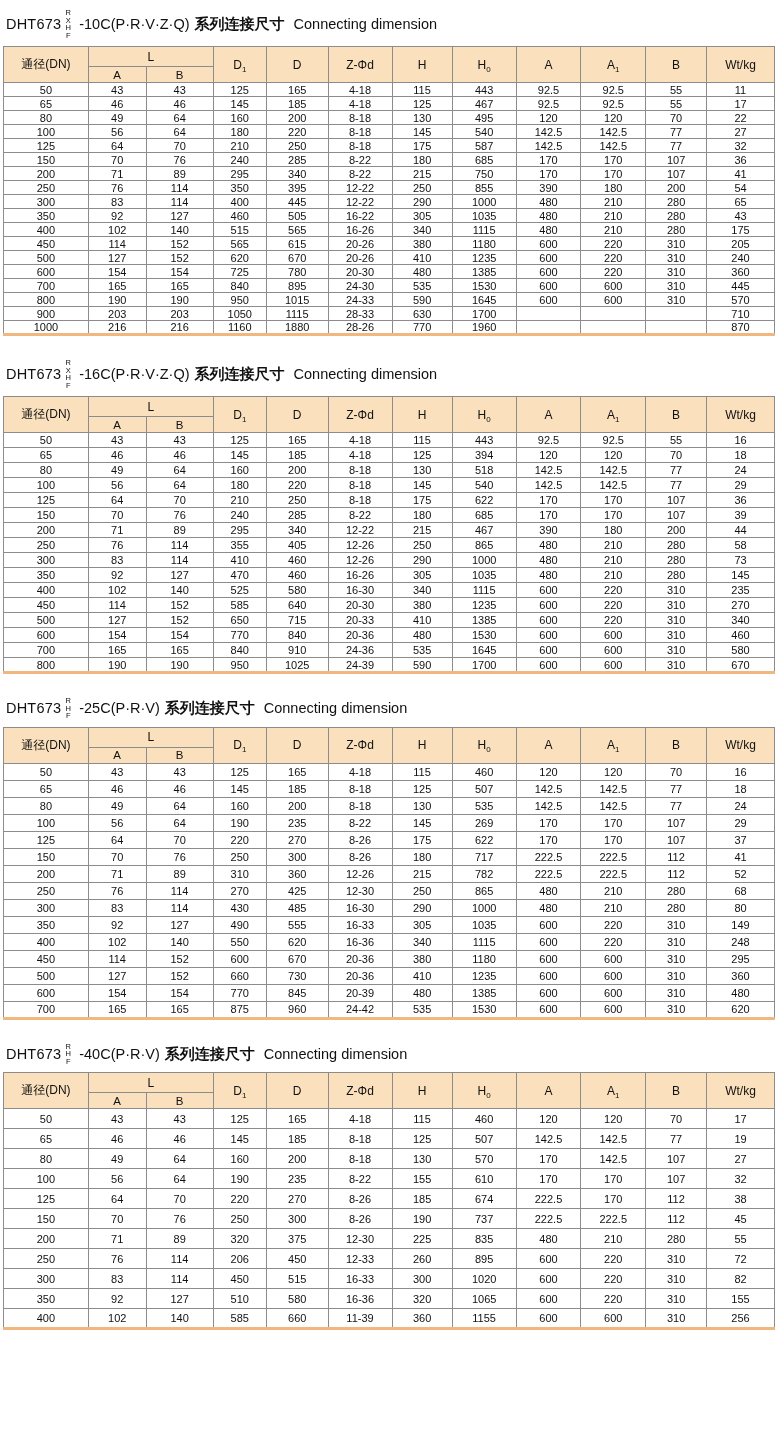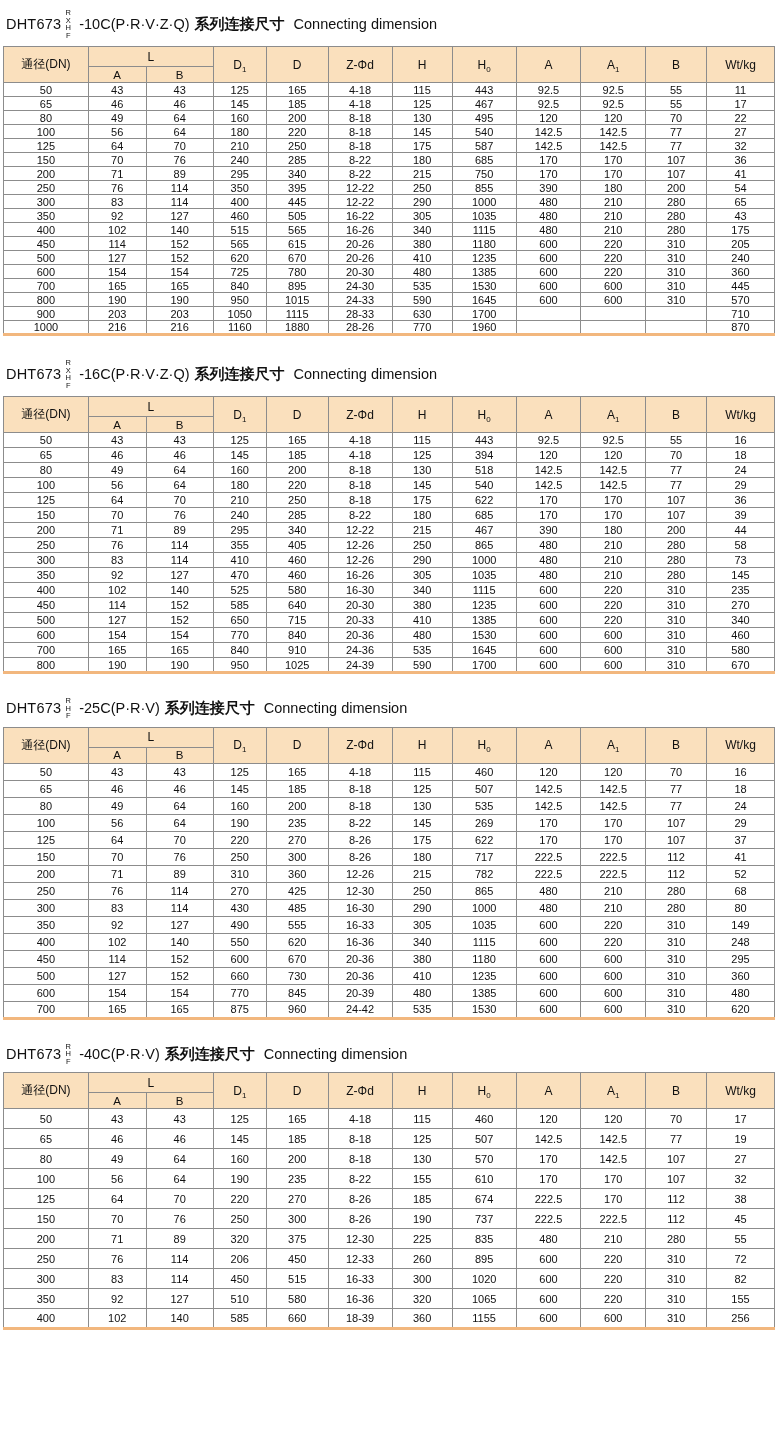--- a/index.html
+++ b/index.html
@@ -1099,21 +1099,21 @@
           <td>220</td>
           <td>310</td>
           <td>155</td>
         </tr>
         <tr>
           <td>400</td>
           <td>102</td>
           <td>140</td>
           <td>585</td>
           <td>660</td>
-          <td>18-39</td>
+          <td>11-39</td>
           <td>360</td>
           <td>1155</td>
           <td>600</td>
           <td>600</td>
           <td>310</td>
           <td>256</td>
         </tr>
       </tbody>
   </table>
 </section>

